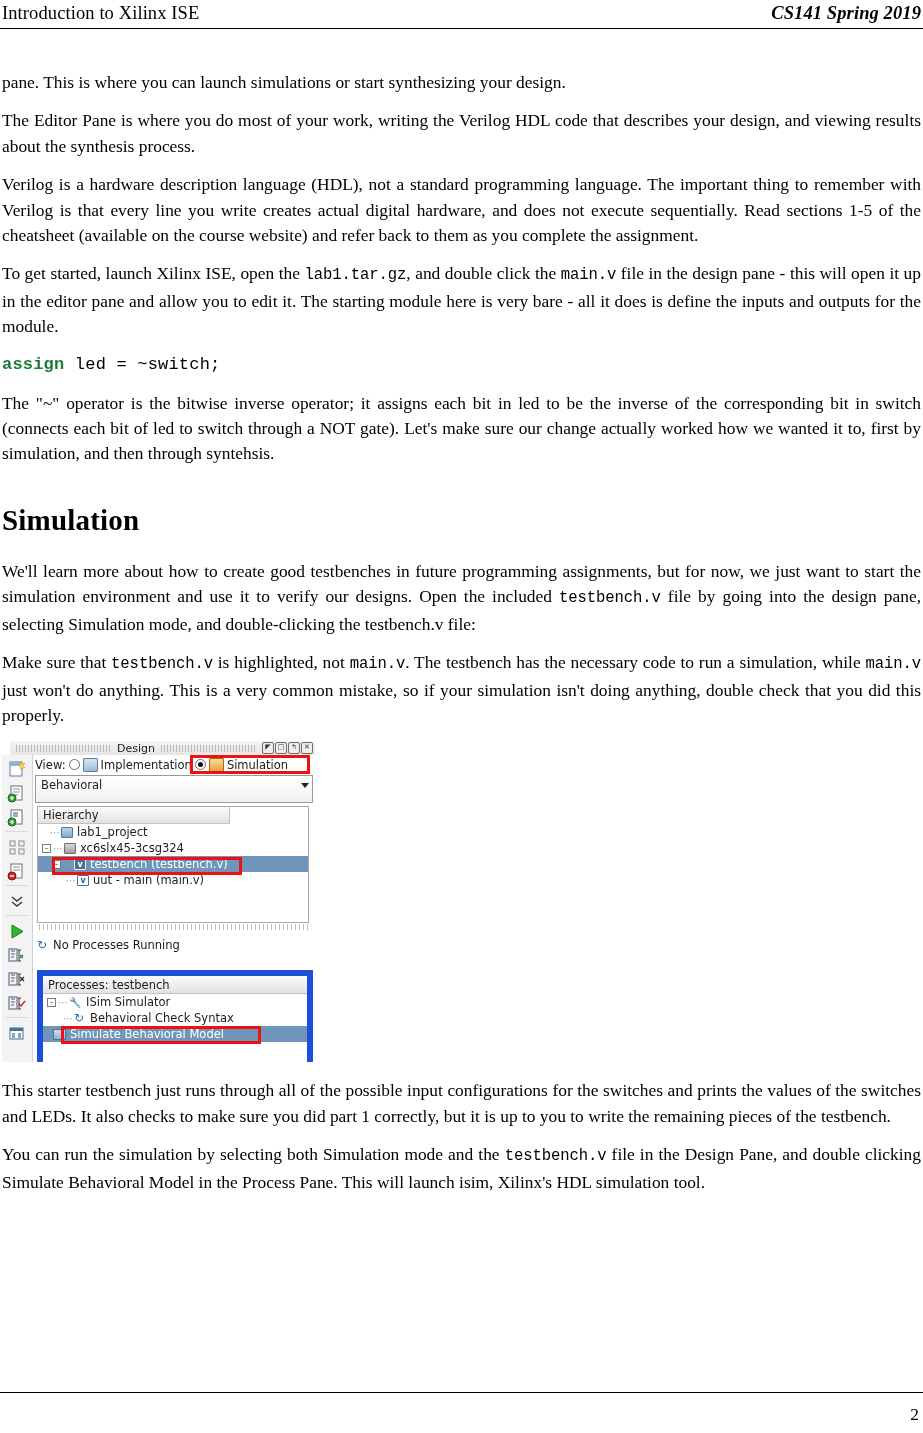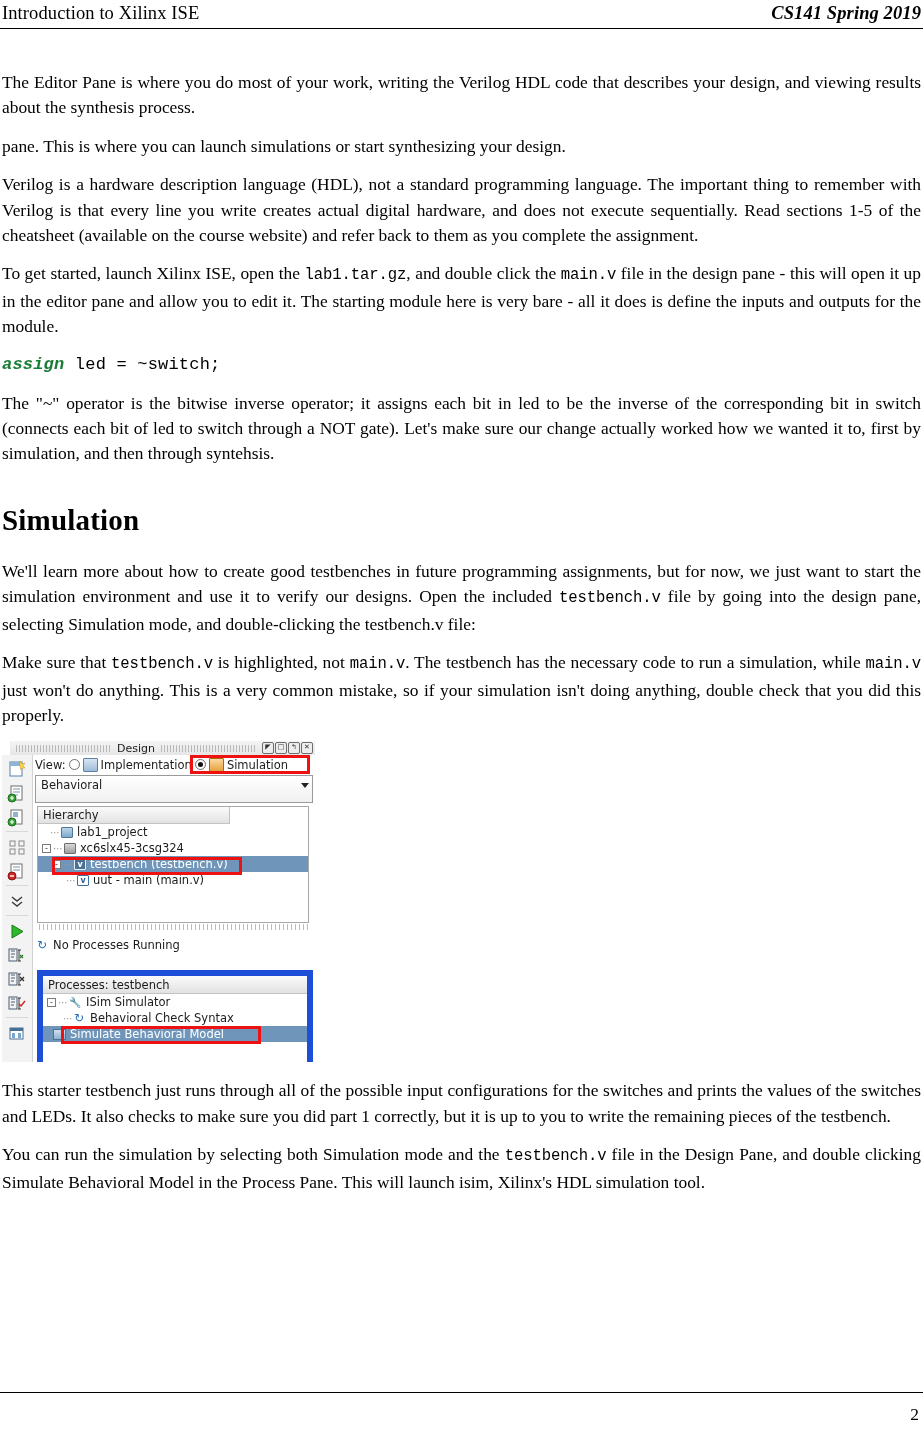--- a/index.html
+++ b/index.html
@@ -64,21 +64,21 @@
     font-size: 15.6px;
     letter-spacing: -0.1px;
   }
   .codeline {
     margin: 0 0 14px 0;
     font-family: "Liberation Mono", "DejaVu Sans Mono", monospace;
     font-size: 17px;
     line-height: 24px;
     letter-spacing: 0.2px;
   }
-  .kw { color: #1a7d36; font-weight: bold; font-style: italic; }
+  .kw { color: #1a7d36; font-weight: bold; }
   h2.section {
     font-size: 29px;
     font-weight: bold;
     margin: 36px 0 22px 0;
     line-height: 34px;
     letter-spacing: 0.2px;
   }
 
   
   .shot {
@@ -347,23 +347,23 @@
 <div class="page">
 
   <div class="pg-header">
     <span class="hdr-left">Introduction to Xilinx ISE</span>
     <span class="hdr-right">CS141 Spring 2019</span>
   </div>
   <div class="hdr-rule"></div>
 
   <div class="content">
 
+    <p class="para">pane. This is where you can launch simulations or start synthesizing your design.</p>
+
     <p class="para">The Editor Pane is where you do most of your work, writing the Verilog HDL code that describes your design, and viewing results about the synthesis process.</p>
-
-    <p class="para">pane. This is where you can launch simulations or start synthesizing your design.</p>
 
     <p class="para">Verilog is a hardware description language (HDL), not a standard programming language. The important thing to remember with Verilog is that every line you write creates actual digital hardware, and does not execute sequentially. Read sections 1-5 of the cheatsheet (available on the course website) and refer back to them as you complete the assignment.</p>
 
     <p class="para"><span>To get started, launch Xilinx ISE, open the </span><code class="tt">lab1.tar.gz</code><span>, and double click the </span><code class="tt">main.v</code><span> file in the design pane - this will open it up in the editor pane and allow you to edit it. The starting module here is very bare - all it does is define the inputs and outputs for the module.</span></p>
 
 
     <p class="codeline"><span class="kw">assign</span><span> led = ~switch;</span></p>
 
     <p class="para">The "~" operator is the bitwise inverse operator; it assigns each bit in led to be the inverse of the corresponding bit in switch (connects each bit of led to switch through a NOT gate). Let's make sure our change actually worked how we wanted it to, first by simulation, and then through syntehsis.</p>
 

